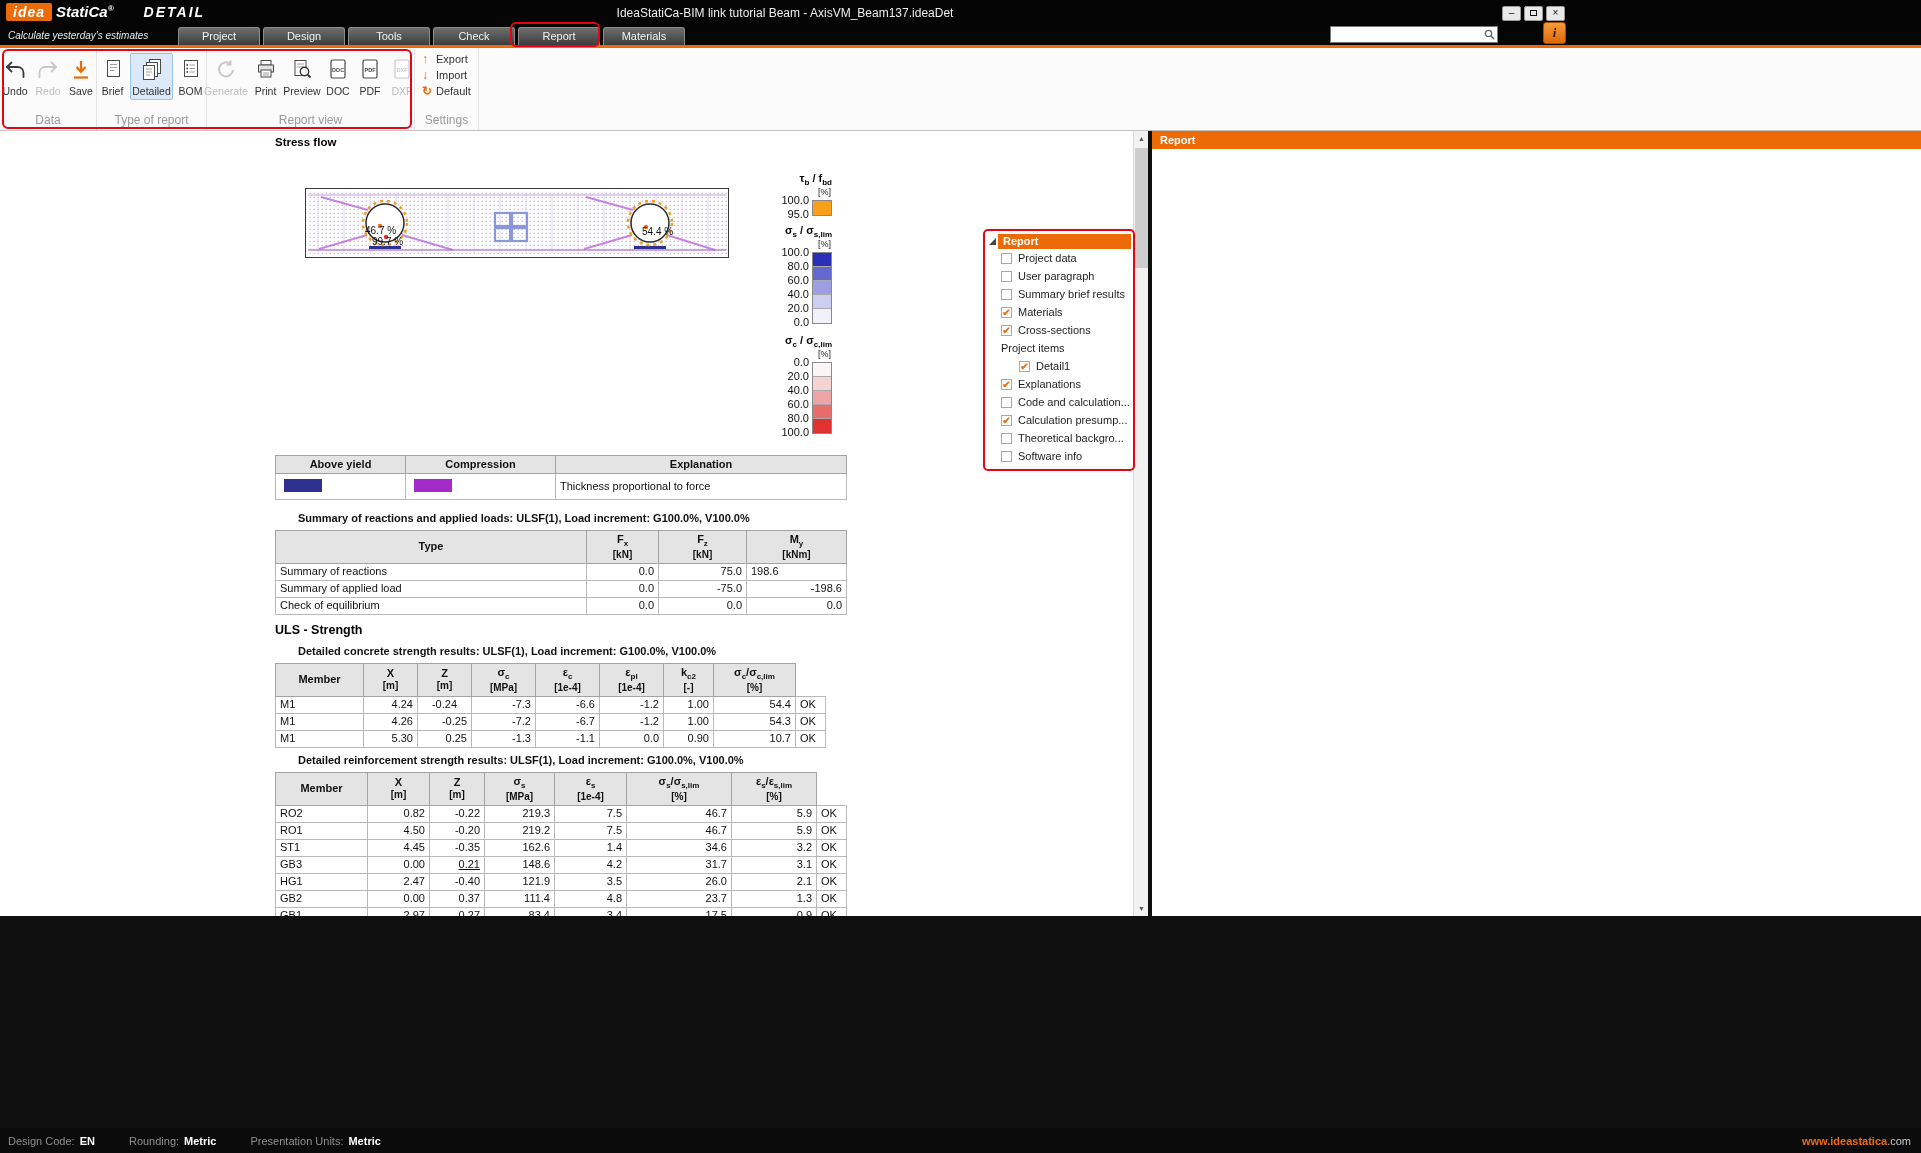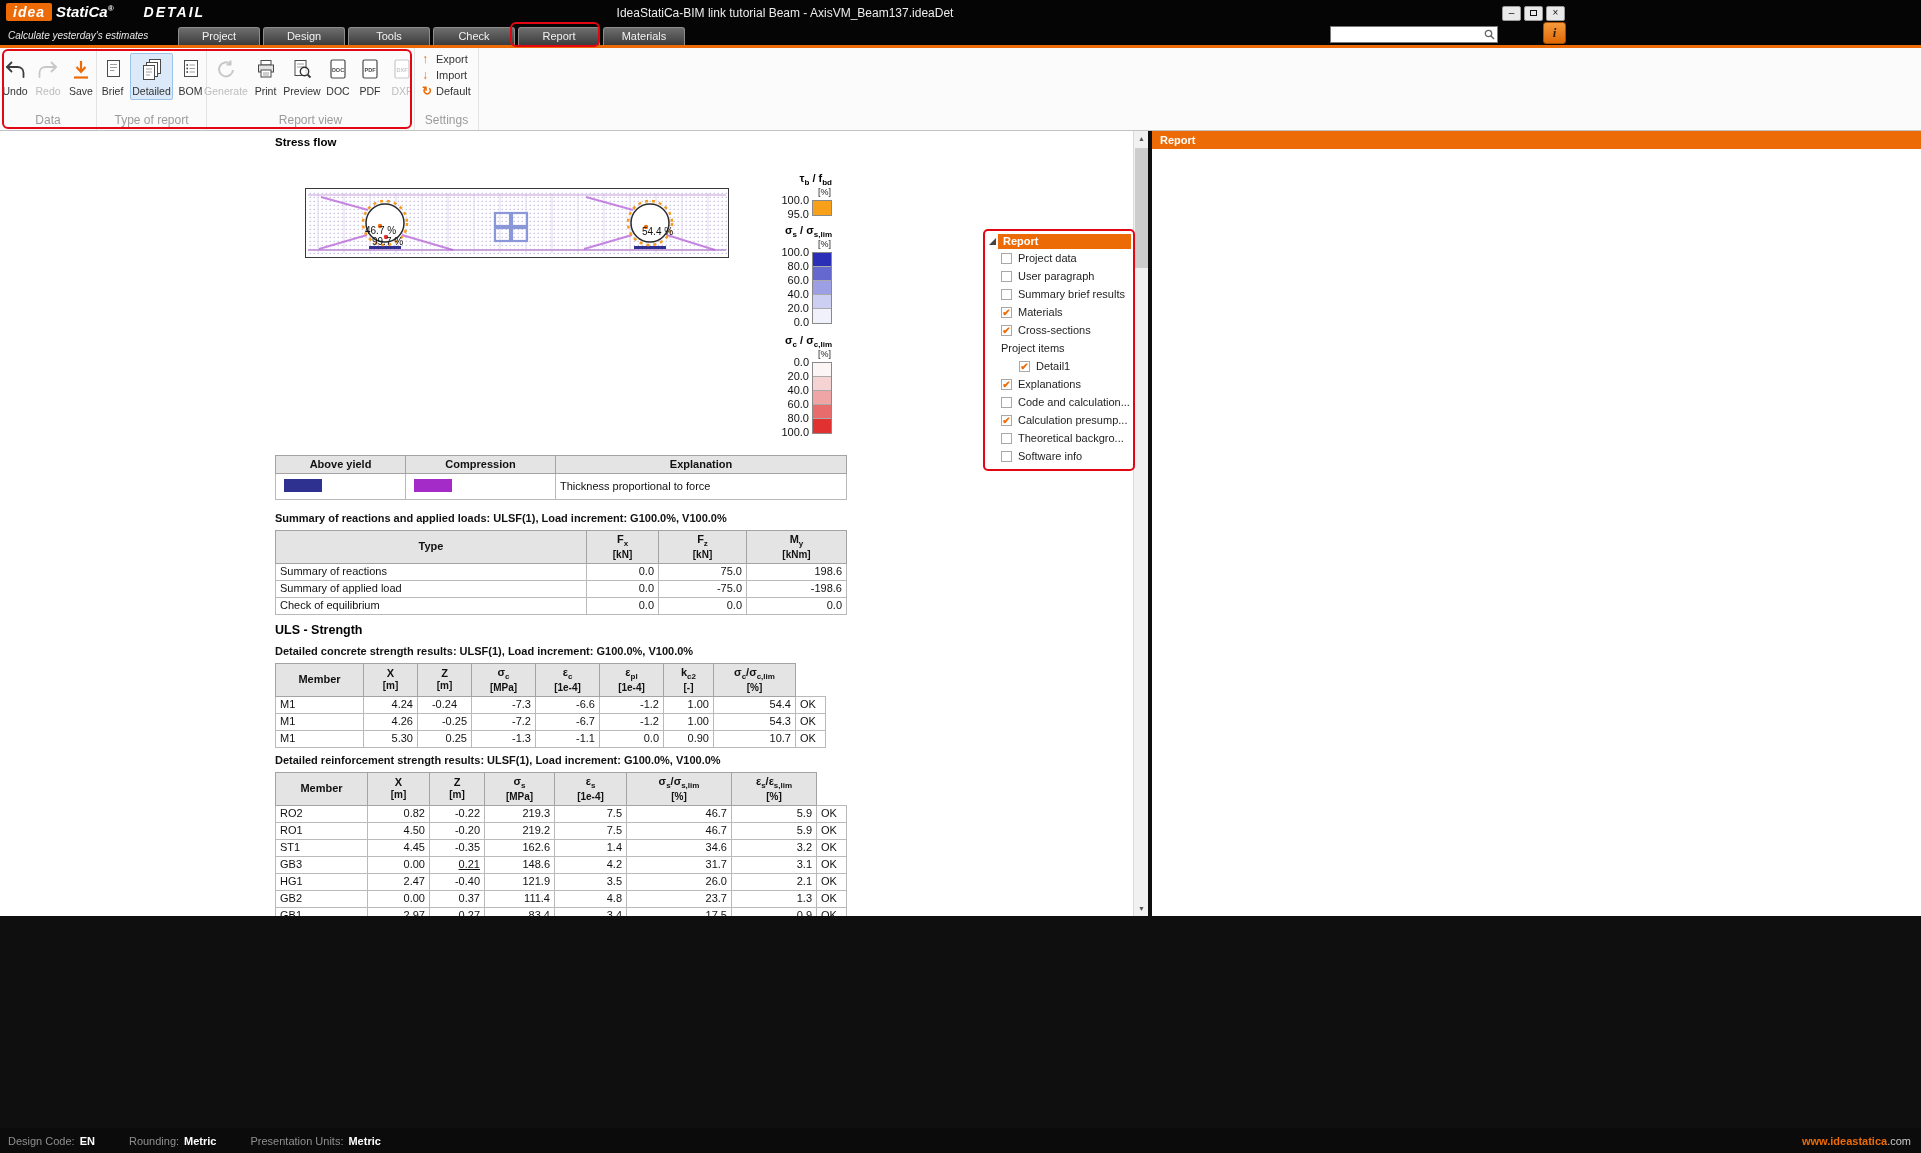--- a/index.html
+++ b/index.html
@@ -58,21 +58,21 @@
   .set-ic{color:#ED6B06;font-weight:bold;width:10px;font-size:12px;line-height:12px;}
   .set-lb{color:#333;}
 
   
   .hl{position:absolute;border:2.5px solid #E30613;border-radius:6px;z-index:9;pointer-events:none;}
 
   
   .canvas{position:absolute;left:0;top:131px;width:1133px;height:785px;background:#fff;overflow:hidden;}
   .h-small{position:absolute;font-size:11.5px;font-weight:bold;color:#000;}
   .h-big{position:absolute;font-size:12.5px;font-weight:bold;color:#000;}
-  .caption{position:absolute;font-size:11px;font-weight:bold;color:#111;}
+  .caption{position:absolute;font-size:11px;font-weight:bold;color:#111;margin-left:23px;}
   .beam{position:absolute;left:305px;top:57px;}
   .beam text{font-family:"Liberation Sans",sans-serif;font-size:10px;fill:#111;}
 
   
   .scale{position:absolute;width:66px;}
   .scale-title{font-size:11px;font-weight:bold;text-align:right;color:#000;}
   .scale-title sub{font-size:8px;}
   .scale-unit{font-size:9px;text-align:right;margin:0 1px 3px 0;color:#222;}
   .scale-body{display:flex;justify-content:flex-end;}
   .scale-labels{position:relative;width:34px;margin-right:3px;}
@@ -470,21 +470,21 @@
               <th>F<sub>x</sub><div class="hdr-unit">[kN]</div></th>
               <th>F<sub>z</sub><div class="hdr-unit">[kN]</div></th>
               <th>M<sub>y</sub><div class="hdr-unit">[kNm]</div></th>
             </tr>
           </thead>
           <tbody>
             <tr>
               <td style="text-align: left;">Summary of reactions</td>
               <td style="text-align: right;">0.0</td>
               <td style="text-align: right;">75.0</td>
-              <td style="text-align: right;">198.6</td>
+              <td style="text-align: left;">198.6</td>
             </tr>
             <tr>
               <td style="text-align: left;">Summary of applied load</td>
               <td style="text-align: right;">0.0</td>
               <td style="text-align: right;">-75.0</td>
               <td style="text-align: right;">-198.6</td>
             </tr>
             <tr>
               <td style="text-align: left;">Check of equilibrium</td>
               <td style="text-align: right;">0.0</td>

